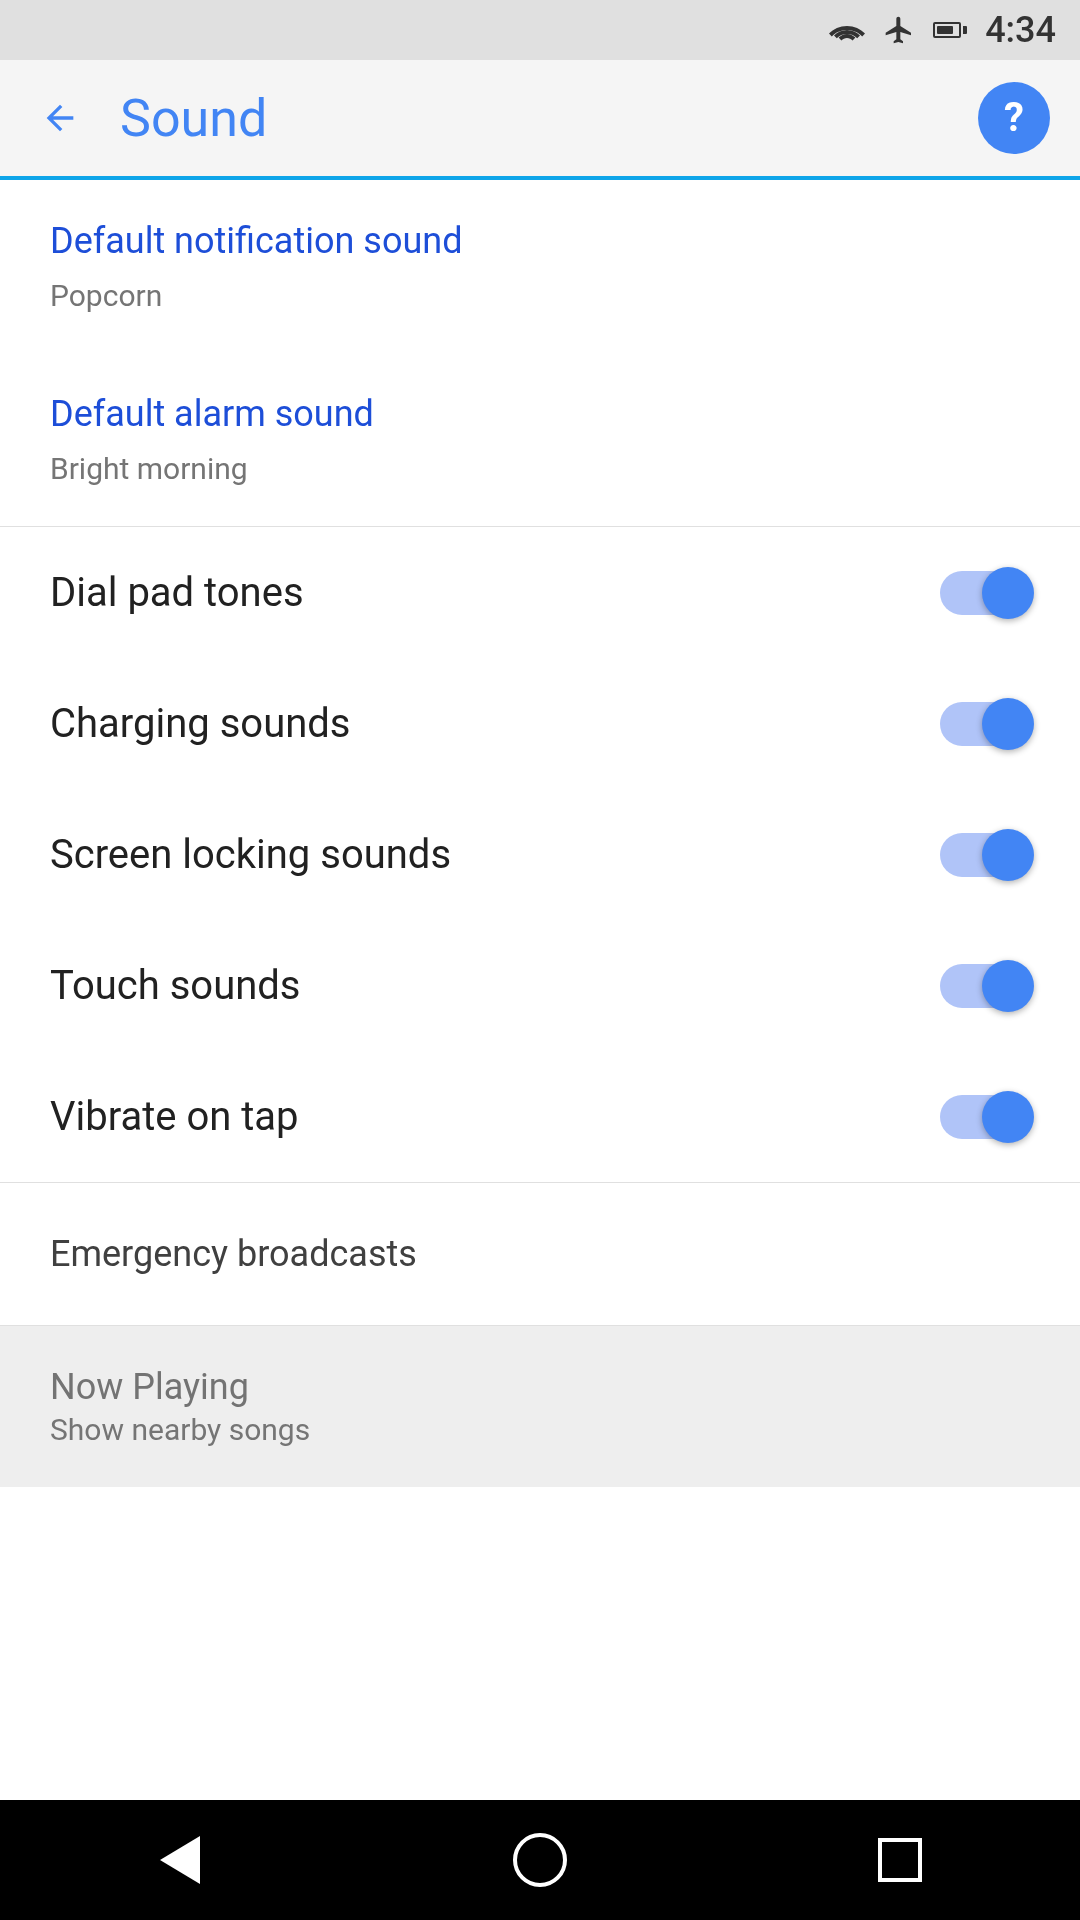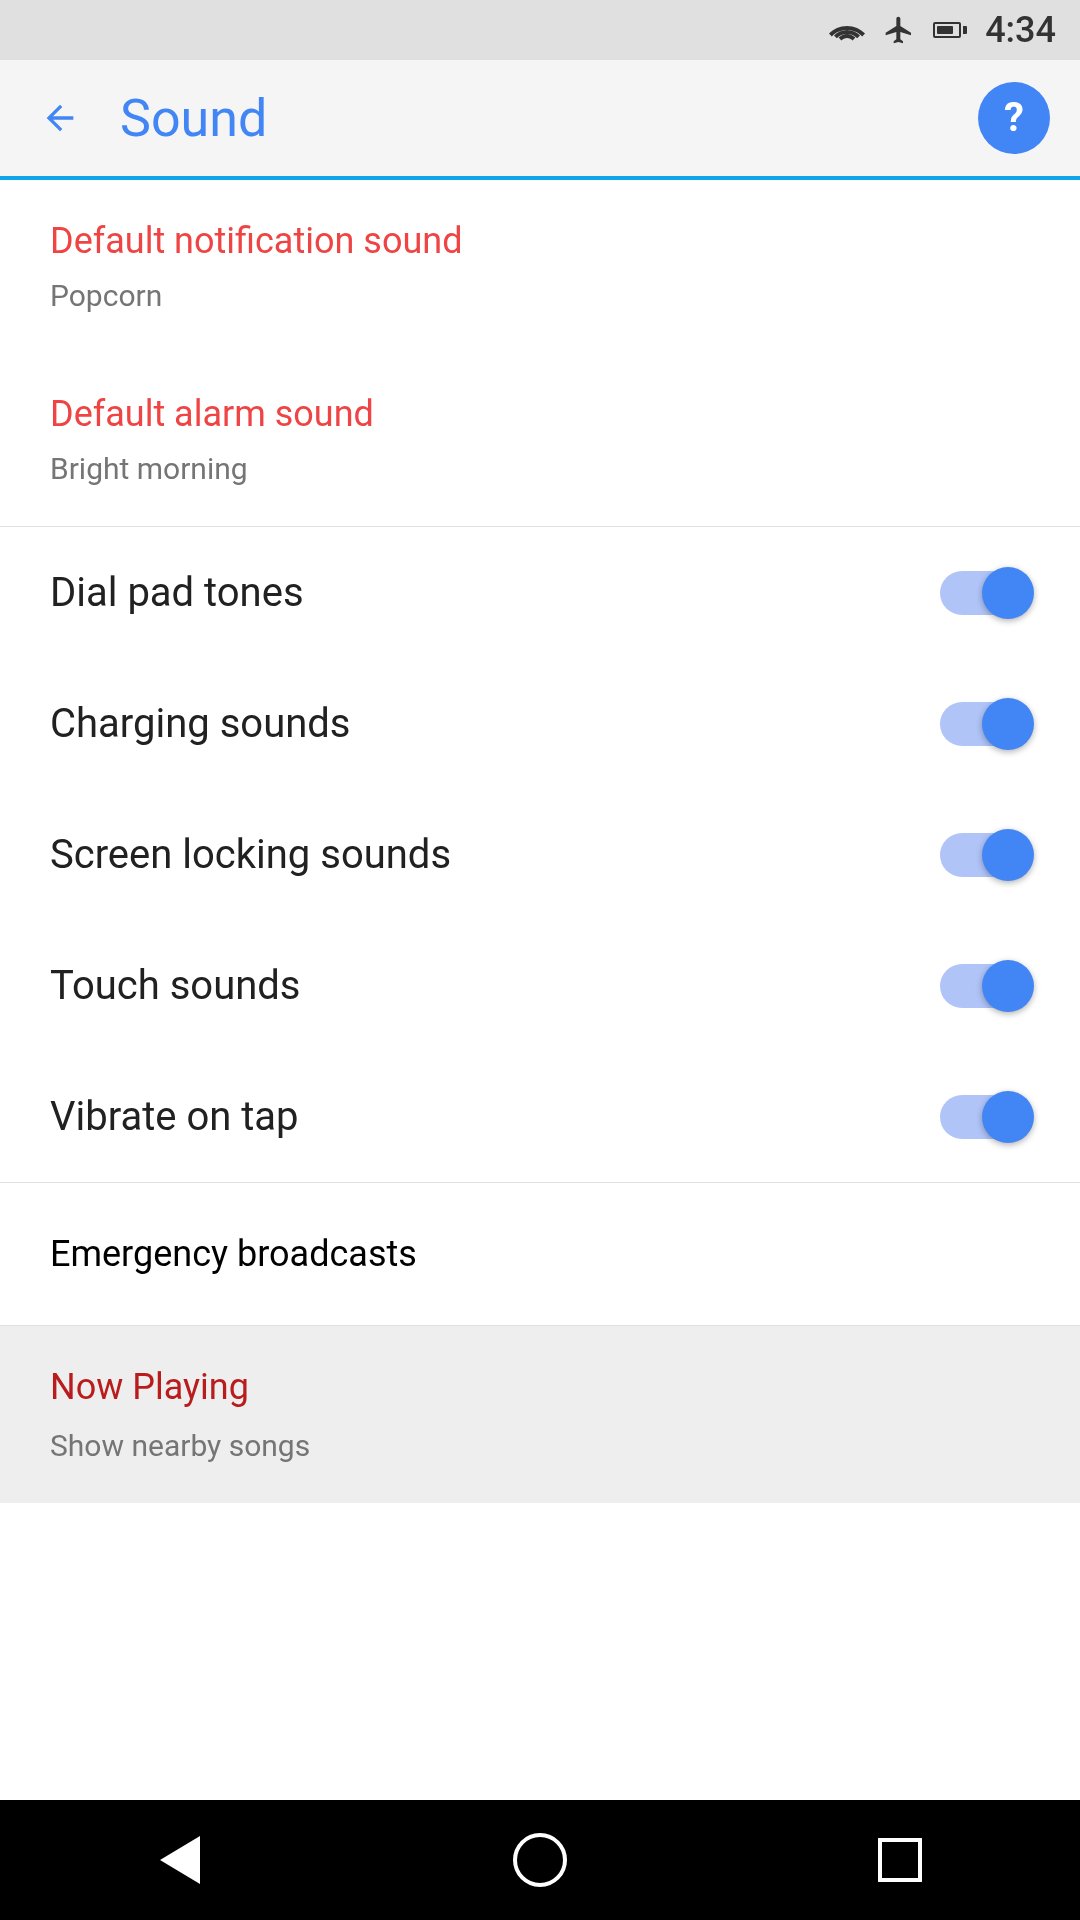--- a/index.html
+++ b/index.html
@@ -93,21 +93,21 @@
     }
 
     
     .setting-item {
       padding: 40px 50px;
       cursor: pointer;
     }
 
     .setting-title {
       font-size: 36px;
-      color: #ef4444;
+      color: #1d4ed8;
       font-weight: 400;
       margin-bottom: 8px;
     }
 
     .setting-subtitle {
       font-size: 30px;
       color: #757575;
       font-weight: 400;
       margin-top: 16px;
     }
@@ -171,35 +171,35 @@
     }
 
     
     .emergency-item {
       padding: 50px 50px;
       cursor: pointer;
     }
 
     .emergency-title {
       font-size: 36px;
-      color: #000000;
+      color: #404040;
       font-weight: 400;
     }
 
     
     .now-playing-section {
       background: #eeeeee;
       padding: 40px 50px;
     }
 
     .now-playing-title {
       font-size: 36px;
-      color: #b91c1c;
-      font-weight: 400;
-      margin-bottom: 20px;
+      color: #737373;
+      font-weight: 400;
+      margin-bottom: 4px;
     }
 
     .now-playing-subtitle {
       font-size: 30px;
       color: #757575;
       font-weight: 400;
     }
 
     
     .nav-bar {

